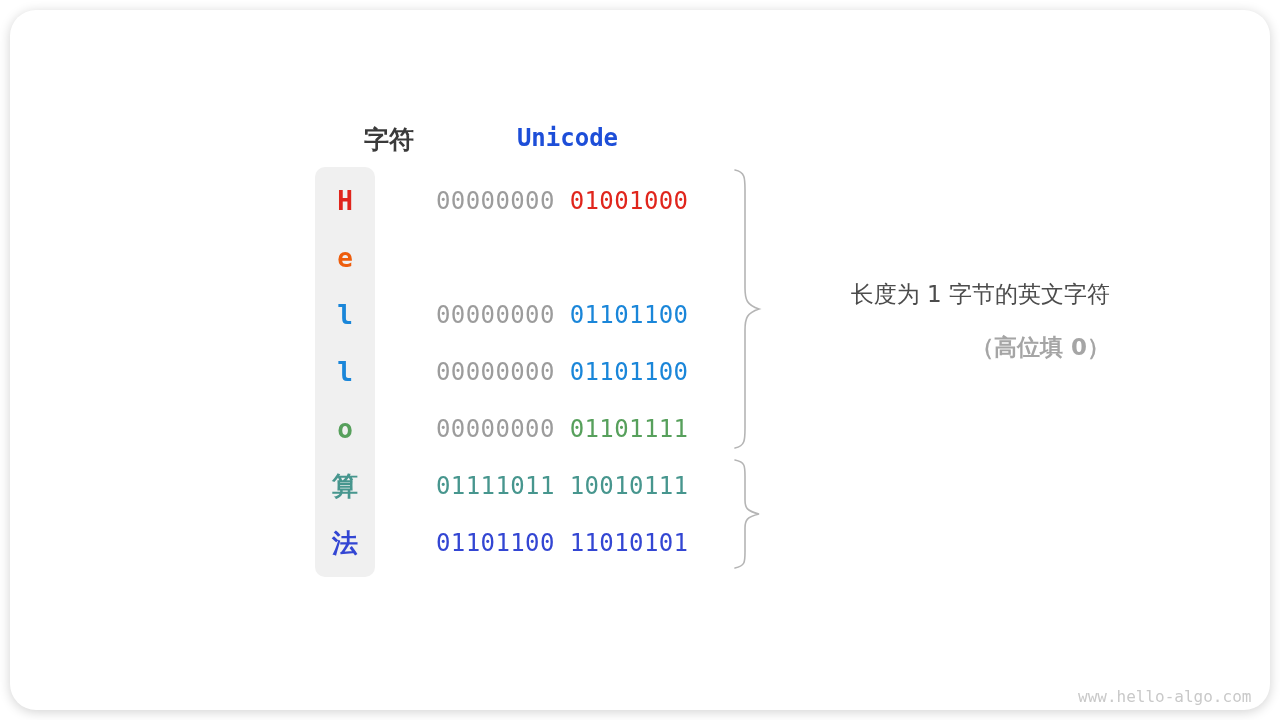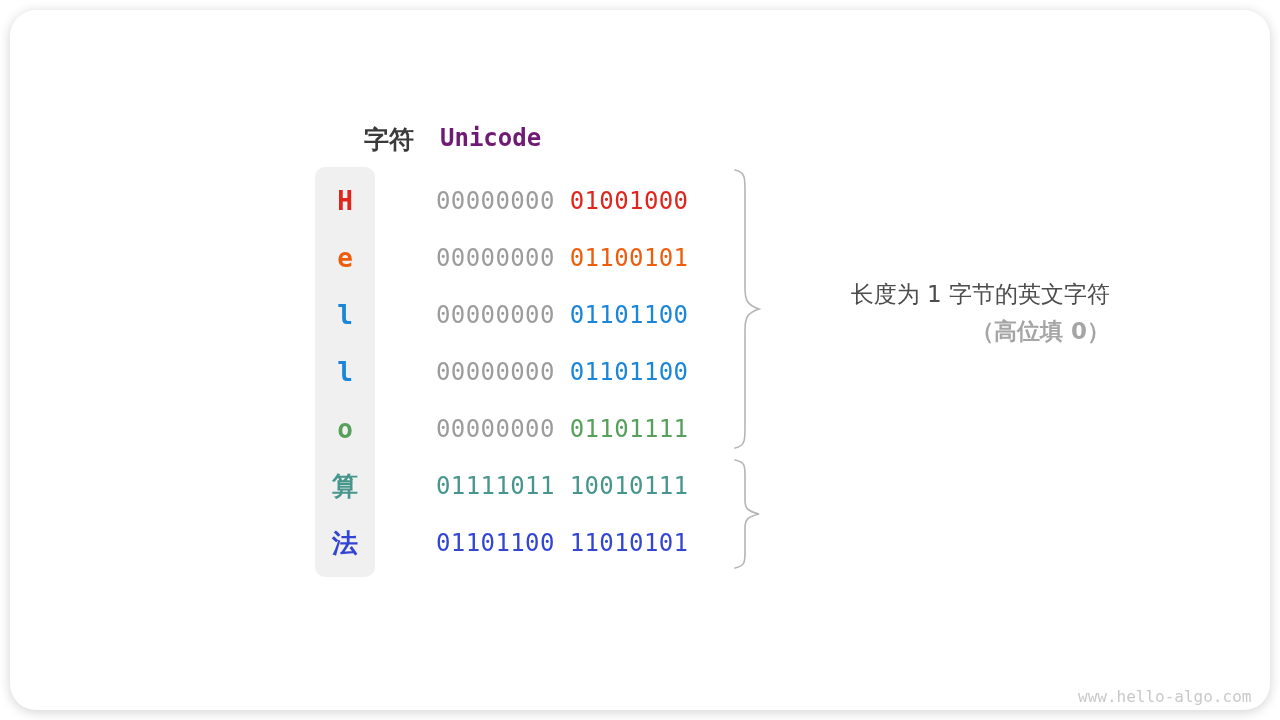--- a/index.html
+++ b/index.html
@@ -30,24 +30,25 @@
     font-size: 25px;
     font-weight: bold;
     color: #3a3a3a;
     margin-left: 44px;
   }
   .col-header-unicode {
     position: absolute;
     left: 430px;
     top: 114px;
     width: 255px;
+    text-align: center;
     font-family: "DejaVu Sans Mono", "Liberation Mono", monospace;
     font-size: 24px;
     font-weight: bold;
-    color: #701a75;
+    color: #1d4ed8;
   }
   .char-column-bg {
     position: absolute;
     left: 305px;
     top: 157px;
     width: 60px;
     height: 410px;
     background: #f0f0f0;
     border-radius: 10px;
   }
@@ -104,21 +105,20 @@
 
   <div class="col-header-char">字符</div>
   <div class="col-header-unicode">Unicode</div>
 
   <div class="char-column-bg"></div>
 
   <div class="row-char" style="top: 174px; color: rgb(224, 37, 28);">H</div>
   <div class="row-binary" style="top:174px"><span style="color: rgb(156, 156, 156);">00000000</span> <span style="color: rgb(224, 37, 28);">01001000</span></div>
 
   <div class="row-char" style="top: 231px; color: rgb(238, 93, 12);">e</div>
-  <div class="row-binary" style="top:231px"><span style="color: rgb(156, 156, 156);">00000000</span> <span style="color: rgb(238, 93, 12);">01100101</span></div>
 
   <div class="row-char" style="top: 288px; color: rgb(26, 134, 217);">l</div>
   <div class="row-binary" style="top:288px"><span style="color: rgb(156, 156, 156);">00000000</span> <span style="color: rgb(26, 134, 217);">01101100</span></div>
 
   <div class="row-char" style="top: 345px; color: rgb(26, 134, 217);">l</div>
   <div class="row-binary" style="top:345px"><span style="color: rgb(156, 156, 156);">00000000</span> <span style="color: rgb(26, 134, 217);">01101100</span></div>
 
   <div class="row-char" style="top: 402px; color: rgb(87, 160, 92);">o</div>
   <div class="row-binary" style="top:402px"><span style="color: rgb(156, 156, 156);">00000000</span> <span style="color: rgb(87, 160, 92);">01101111</span></div>
 
@@ -130,17 +130,17 @@
 
   <svg class="brace" style="left:722px; top:158px;" width="30" height="282" viewBox="0 0 30 282">
     <path d="M3,2 C13,4 13,10 13,22 L13,120 C13,132 15,137 27,141 C15,145 13,150 13,162 L13,260 C13,272 13,278 3,280" fill="none" stroke="#b5b5b5" stroke-width="1.6" stroke-linecap="round"></path>
   </svg>
 
   <svg class="brace" style="left:722px; top:448px;" width="30" height="112" viewBox="0 0 30 112">
     <path d="M3,2 C13,4 13,8 13,18 L13,42 C13,50 15,53 27,56 C15,59 13,62 13,70 L13,94 C13,104 13,108 3,110" fill="none" stroke="#b5b5b5" stroke-width="1.6" stroke-linecap="round"></path>
   </svg>
 
   <div class="annotation" style="top:269px">长度为 1 字节的英文字符</div>
-  <div class="annotation sub" style="top:306px">（高位填 0）</div>
+  <div class="annotation sub" style="top:322px">（高位填 0）</div>
 
   <div class="watermark">www.hello-algo.com</div>
 
 </div>
 
 </body></html>

